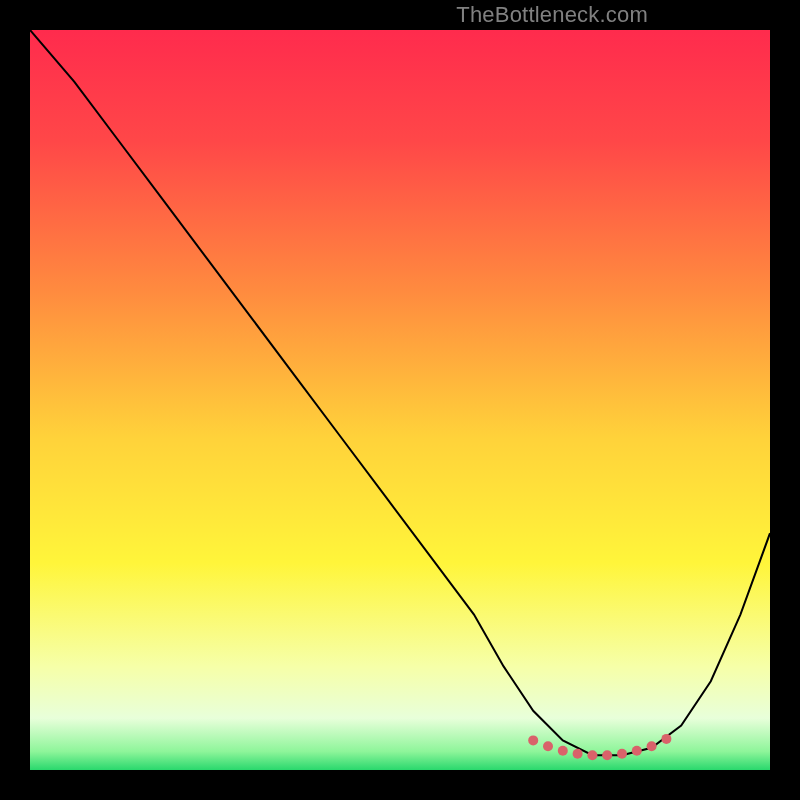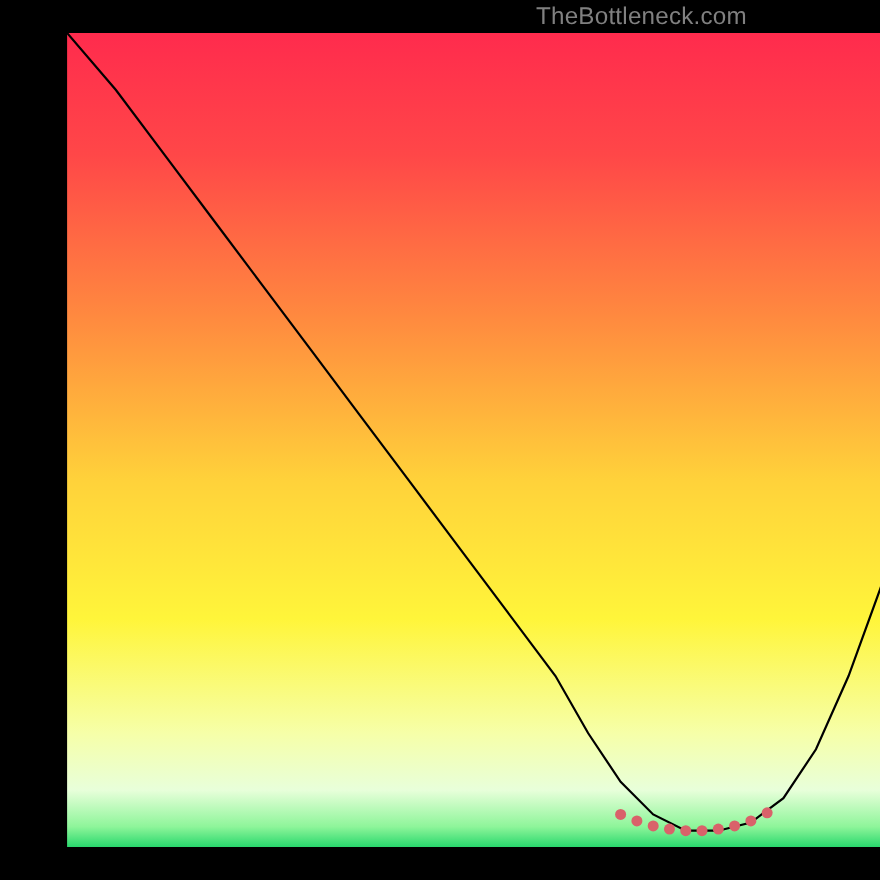--- a/index.html
+++ b/index.html
@@ -7,21 +7,20 @@
     padding: 0;
     width: 800px;
     height: 800px;
     background: #000000;
     overflow: hidden;
   }
   .container {
     position: relative;
     width: 656px;
     height: 800px;
-    margin-left: 31px;
   }
   .watermark {
     position: absolute;
     top: 2px;
     right: 8px;
     font-family: Arial, Helvetica, sans-serif;
     font-size: 22px;
     font-weight: 500;
     color: #808080;
     letter-spacing: 0.2px;

